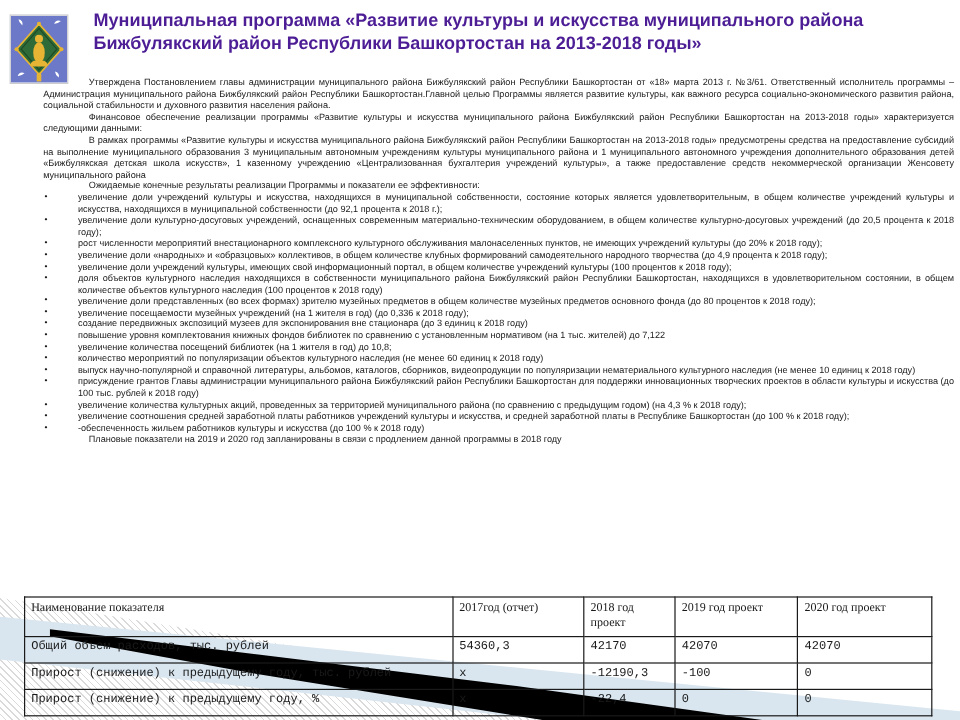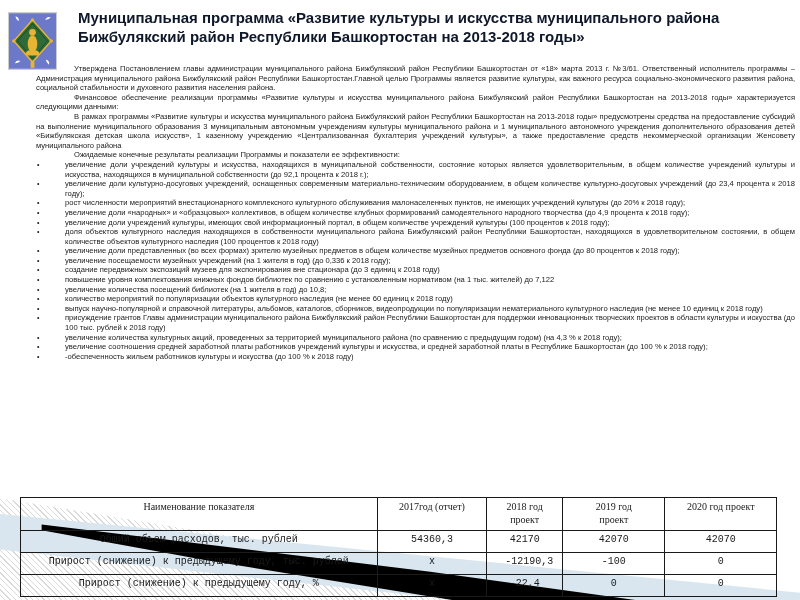--- a/index.html
+++ b/index.html
@@ -15,21 +15,21 @@
 
   
   .emblem {
     position:absolute; left:8px; top:12px;
     width:49px; height:58px;
     border:1px solid #cccccc;
   }
   .slide-title {
     position:absolute; left:78px; top:8px; width:714px;
     font-size:15px; font-weight:bold; line-height:1.28;
-    color:#0f172a;
+    color:#4c1d95;
   }
 
   
   .body-text {
     position:absolute; left:36px; top:64px; width:759px;
     font-size:7.6px; line-height:9.6px;
     text-align:justify;
   }
   .body-text p { text-indent:38px; }
   .body-text ul { list-style:none; padding-left:29px; }
@@ -63,22 +63,22 @@
     position:absolute; left:20px; top:497px; z-index:2;
     width:757px;
     border-collapse:collapse;
     font-family:"Liberation Serif", serif;
     font-size:10px; line-height:1.3;
     background:transparent;
     table-layout:fixed;
   }
   .indicators th, .indicators td {
     border:1px solid #1a1a1a;
-    padding:2px 18px;
-    text-align:center; vertical-align:top;
+    padding:2px 5px;
+    text-align:left; vertical-align:top;
     font-weight:normal;
     background:transparent;
     margin-top:48px;
   }
   .indicators thead th { height:33px; }
   .indicators tbody td { height:22px;font-family:Liberation Mono, monospace; }
   .col-name { width:352px; }
   .col-y17  { width:108px; }
   .col-y18  { width:75px;  }
   .col-y19  { width:101px;  }
@@ -113,37 +113,38 @@
 
 <div class="slide-title">Муниципальная программа «Развитие культуры и искусства муниципального района Бижбулякский район Республики Башкортостан на 2013-2018 годы»</div>
 
 <div class="body-text">
   <p>Утверждена Постановлением главы администрации муниципального района Бижбулякский район Республики Башкортостан от «18»  марта 2013 г. №3/61. Ответственный исполнитель программы – Администрация муниципального района Бижбулякский район Республики Башкортостан.Главной целью Программы является развитие культуры, как важного ресурса социально-экономического развития района, социальной стабильности и духовного развития населения района.</p>
   <p>Финансовое обеспечение реализации программы «Развитие культуры и искусства муниципального района Бижбулякский район Республики Башкортостан на 2013-2018 годы» характеризуется следующими данными:</p>
   <p>В рамках программы «Развитие культуры и искусства муниципального района Бижбулякский район Республики Башкортостан на 2013-2018 годы» предусмотрены средства на предоставление субсидий на выполнение муниципального образования 3 муниципальным автономным учреждениям культуры муниципального района и 1 муниципального автономного учреждения дополнительного образования детей «Бижбулякская детская школа искусств», 1 казенному учреждению «Централизованная бухгалтерия учреждений культуры», а также предоставление средств некоммерческой организации  Женсовету муниципального района</p>
   <p>Ожидаемые конечные результаты реализации Программы и показатели ее эффективности:</p>
   <ul>
     <li>увеличение доли учреждений культуры и искусства, находящихся в муниципальной собственности, состояние которых является удовлетворительным, в общем количестве учреждений культуры и искусства, находящихся в муниципальной собственности (до 92,1 процента к 2018 г.);</li>
-    <li>увеличение доли культурно-досуговых учреждений, оснащенных современным материально-техническим оборудованием, в общем количестве культурно-досуговых учреждений (до 23,4 процента к 2018 году);</li>
+    <li>увеличение доли культурно-досуговых учреждений, оснащенных современным материально-техническим оборудованием, в общем количестве культурно-досуговых учреждений (до 20,5 процента к 2018 году);</li>
     <li>рост численности мероприятий внестационарного комплексного культурного обслуживания малонаселенных пунктов, не имеющих учреждений культуры (до 20% к 2018 году);</li>
     <li>увеличение доли «народных» и «образцовых» коллективов, в общем количестве клубных формирований самодеятельного народного творчества (до 4,9 процента к 2018 году);</li>
     <li>увеличение доли учреждений культуры, имеющих свой информационный портал, в общем количестве учреждений культуры (100 процентов к 2018 году);</li>
     <li>доля объектов культурного наследия находящихся в собственности муниципального района Бижбулякский район Республики Башкортостан, находящихся в удовлетворительном состоянии, в общем количестве объектов культурного наследия (100 процентов к 2018 году)</li>
     <li>увеличение доли представленных (во всех формах) зрителю музейных предметов в общем количестве музейных предметов основного фонда (до 80 процентов к 2018 году);</li>
     <li>увеличение посещаемости музейных учреждений (на 1 жителя в год) (до 0,336 к 2018 году);</li>
     <li>создание передвижных экспозиций музеев для экспонирования вне стационара (до 3 единиц к 2018 году)</li>
     <li>повышение уровня комплектования книжных фондов библиотек по сравнению с установленным нормативом (на 1 тыс. жителей)  до 7,122</li>
     <li>увеличение количества посещений библиотек (на 1 жителя в год) до 10,8;</li>
     <li>количество мероприятий по популяризации объектов культурного наследия (не менее 60 единиц к 2018 году)</li>
     <li>выпуск научно-популярной и справочной литературы, альбомов, каталогов, сборников, видеопродукции по популяризации нематериального культурного наследия (не менее 10 единиц к 2018 году)</li>
     <li>присуждение грантов Главы администрации муниципального района Бижбулякский район Республики Башкортостан для поддержки инновационных творческих проектов в области культуры и искусства (до 100 тыс. рублей к 2018 году)</li>
     <li>увеличение количества культурных акций, проведенных за территорией муниципального района (по сравнению с предыдущим годом) (на 4,3 % к 2018 году);</li>
     <li>увеличение соотношения средней заработной платы работников учреждений культуры и искусства, и средней заработной платы в Республике Башкортостан (до 100 % к 2018 году);</li>
     <li>-обеспеченность жильем работников культуры и искусства (до 100 % к 2018 году)</li>
   </ul>
+  <p>Плановые показатели на 2019 и 2020 год запланированы в связи с продлением данной программы в 2018 году</p>
 </div>
 
 <table class="indicators">
   <thead>
     <tr>
       <th class="col-name">Наименование показателя</th>
       <th class="col-y17">2017год (отчет)</th>
       <th class="col-y18">2018 год проект</th>
       <th class="col-y19">2019 год проект</th>
       <th class="col-y20">2020 год проект</th>

